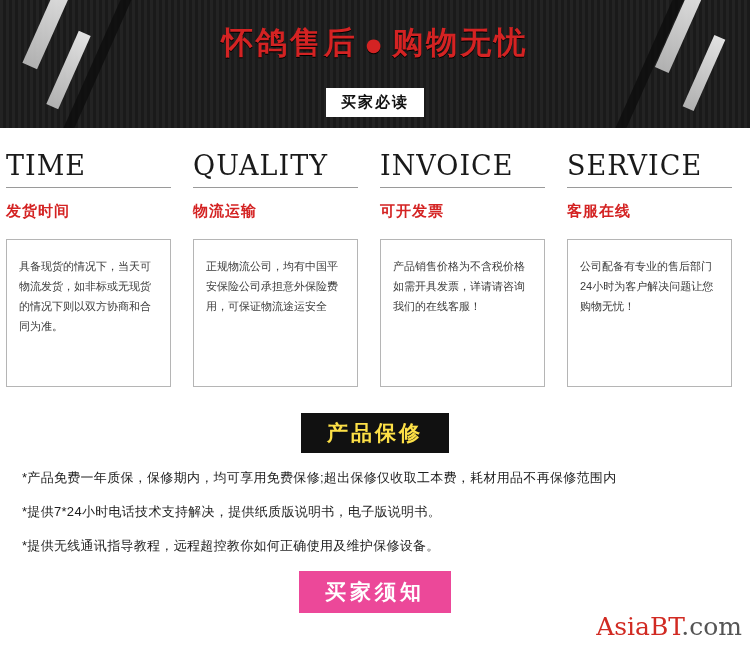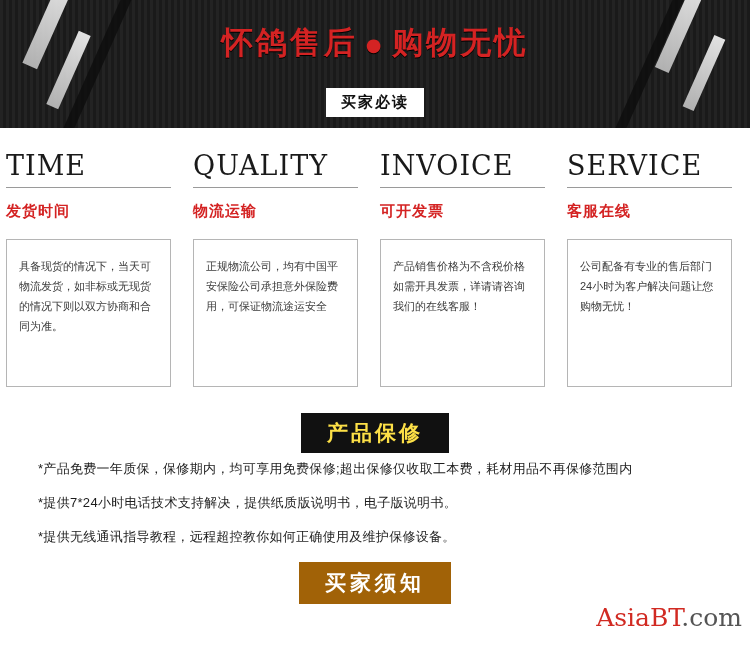--- a/index.html
+++ b/index.html
@@ -146,41 +146,41 @@
     display: inline-block;
     background: #111111;
     color: #fde047;
     font-family: "DejaVu Sans", sans-serif;
     font-size: 21px;
     font-weight: bold;
     letter-spacing: 3px;
     padding: 6px 26px;
   }
   .warranty-lines {
-    margin-top: 7px;
-    padding: 0 38px;
+    margin-top: 16px;
+    padding: 0 22px;
   }
   .warranty-line {
     font-size: 13px;
     color: #1d1d1d;
     margin-bottom: 16px;
     letter-spacing: 0.3px;
     text-align: left;
   }
 
   
   .footer {
     margin-top: 8px;
     text-align: center;
     position: relative;
     height: 70px;
   }
   .footer-badge {
     display: inline-block;
-    background: #a16207;
+    background: #ec4899;
     color: #ffffff;
     font-size: 21px;
     font-weight: bold;
     letter-spacing: 4px;
     padding: 7px 26px;
     font-family: "DejaVu Sans", sans-serif;
   }
   .watermark {
     position: absolute;
     right: 8px;

